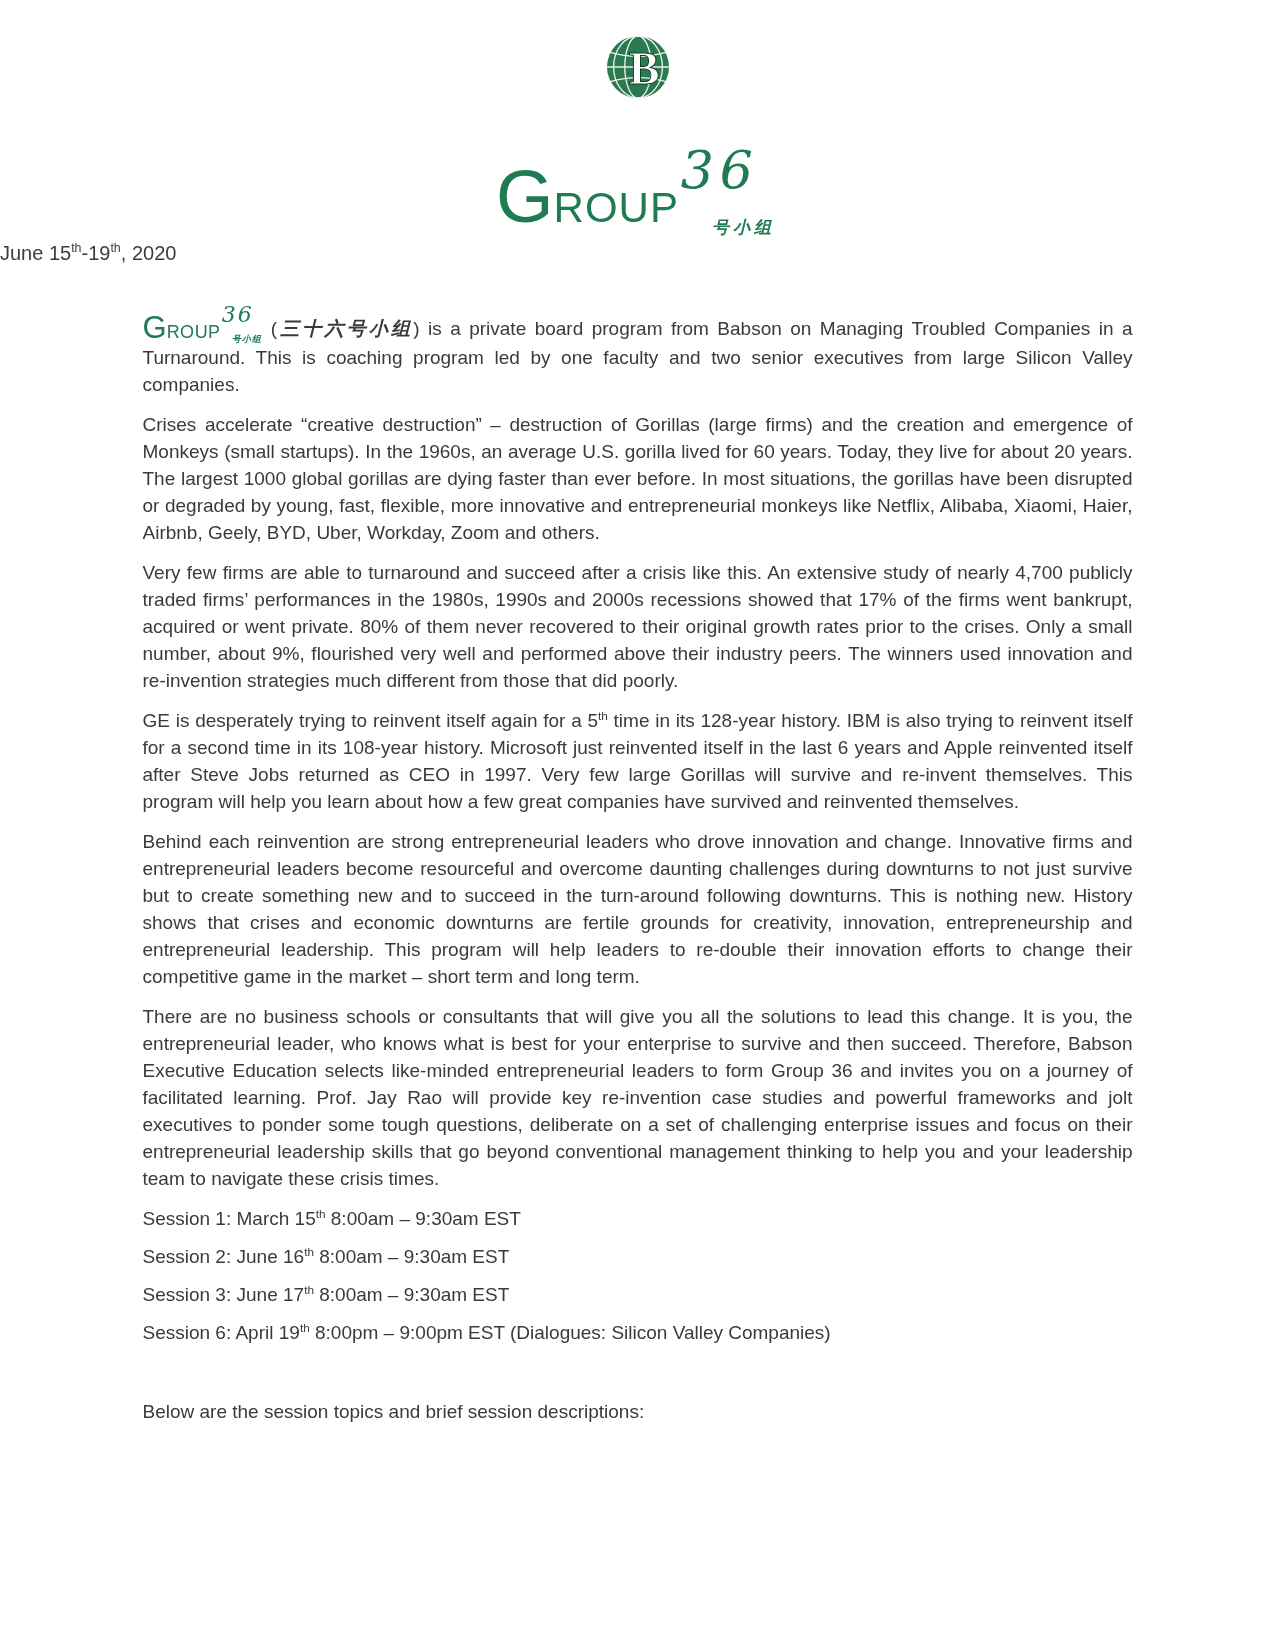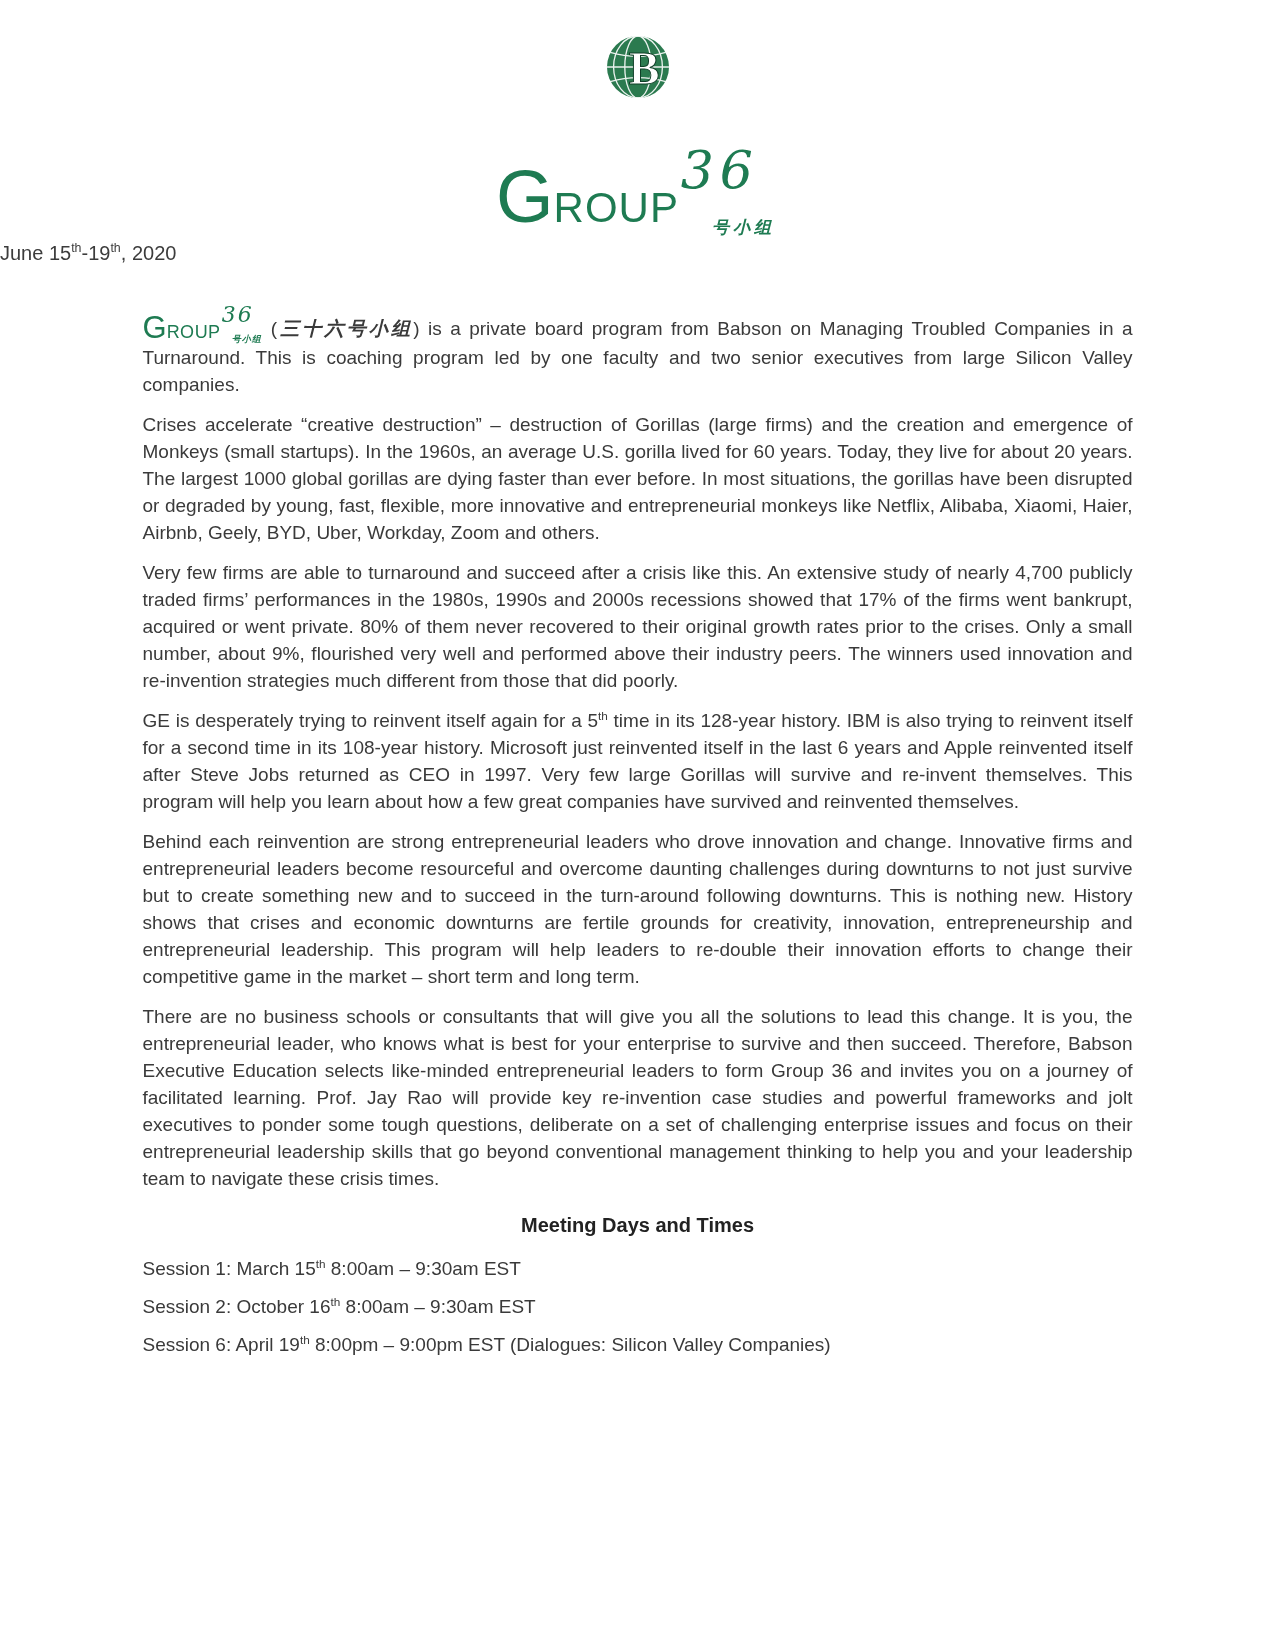--- a/index.html
+++ b/index.html
@@ -124,23 +124,24 @@
     <p class="para">Crises accelerate “creative destruction” – destruction of Gorillas (large firms) and the creation and emergence of Monkeys (small startups). In the 1960s, an average U.S. gorilla lived for 60 years. Today, they live for about 20 years. The largest 1000 global gorillas are dying faster than ever before. In most situations, the gorillas have been disrupted or degraded by young, fast, flexible, more innovative and entrepreneurial monkeys like Netflix, Alibaba, Xiaomi, Haier, Airbnb, Geely, BYD, Uber, Workday, Zoom and others.</p>
 
     <p class="para">Very few firms are able to turnaround and succeed after a crisis like this. An extensive study of nearly 4,700 publicly traded firms’ performances in the 1980s, 1990s and 2000s recessions showed that 17% of the firms went bankrupt, acquired or went private. 80% of them never recovered to their original growth rates prior to the crises. Only a small number, about 9%, flourished very well and performed above their industry peers. The winners used innovation and re-invention strategies much different from those that did poorly.</p>
 
     <p class="para"><span>GE is desperately trying to reinvent itself again for a 5</span><span class="sup">th</span><span> time in its 128-year history. IBM is also trying to reinvent itself for a second time in its 108-year history. Microsoft just reinvented itself in the last 6 years and Apple reinvented itself after Steve Jobs returned as CEO in 1997. Very few large Gorillas will survive and re-invent themselves. This program will help you learn about how a few great companies have survived and reinvented themselves.</span></p>
 
     <p class="para">Behind each reinvention are strong entrepreneurial leaders who drove innovation and change. Innovative firms and entrepreneurial leaders become resourceful and overcome daunting challenges during downturns to not just survive but to create something new and to succeed in the turn-around following downturns. This is nothing new. History shows that crises and economic downturns are fertile grounds for creativity, innovation, entrepreneurship and entrepreneurial leadership. This program will help leaders to re-double their innovation efforts to change their competitive game in the market – short term and long term.</p>
 
     <p class="para">There are no business schools or consultants that will give you all the solutions to lead this change. It is you, the entrepreneurial leader, who knows what is best for your enterprise to survive and then succeed. Therefore, Babson Executive Education selects like-minded entrepreneurial leaders to form Group 36 and invites you on a journey of facilitated learning. Prof. Jay Rao will provide key re-invention case studies and powerful frameworks and jolt executives to ponder some tough questions, deliberate on a set of challenging enterprise issues and focus on their entrepreneurial leadership skills that go beyond conventional management thinking to help you and your leadership team to navigate these crisis times.</p>
 
-    <h2 class="meeting-heading">Meeting Days and Times</h2>
 
     <div>
       <p class="session-line"><span>Session 1: March 15</span><span class="sup">th</span><span> 8:00am – 9:30am EST</span></p>
-      <p class="session-line"><span>Session 2: October 16</span><span class="sup">th</span><span> 8:00am – 9:30am EST</span></p>
+      <p class="session-line"><span>Session 2: June 16</span><span class="sup">th</span><span> 8:00am – 9:30am EST</span></p>
+      <p class="session-line"><span>Session 3: June 17</span><span class="sup">th</span><span> 8:00am – 9:30am EST</span></p>
       <p class="session-line"><span>Session 6: April 19</span><span class="sup">th</span><span> 8:00pm – 9:00pm EST (Dialogues: Silicon Valley Companies)</span></p>
     </div>
 
+    <p class="footer-note">Below are the session topics and brief session descriptions:</p>
 
   </main>
 </div>
 
 </body></html>

